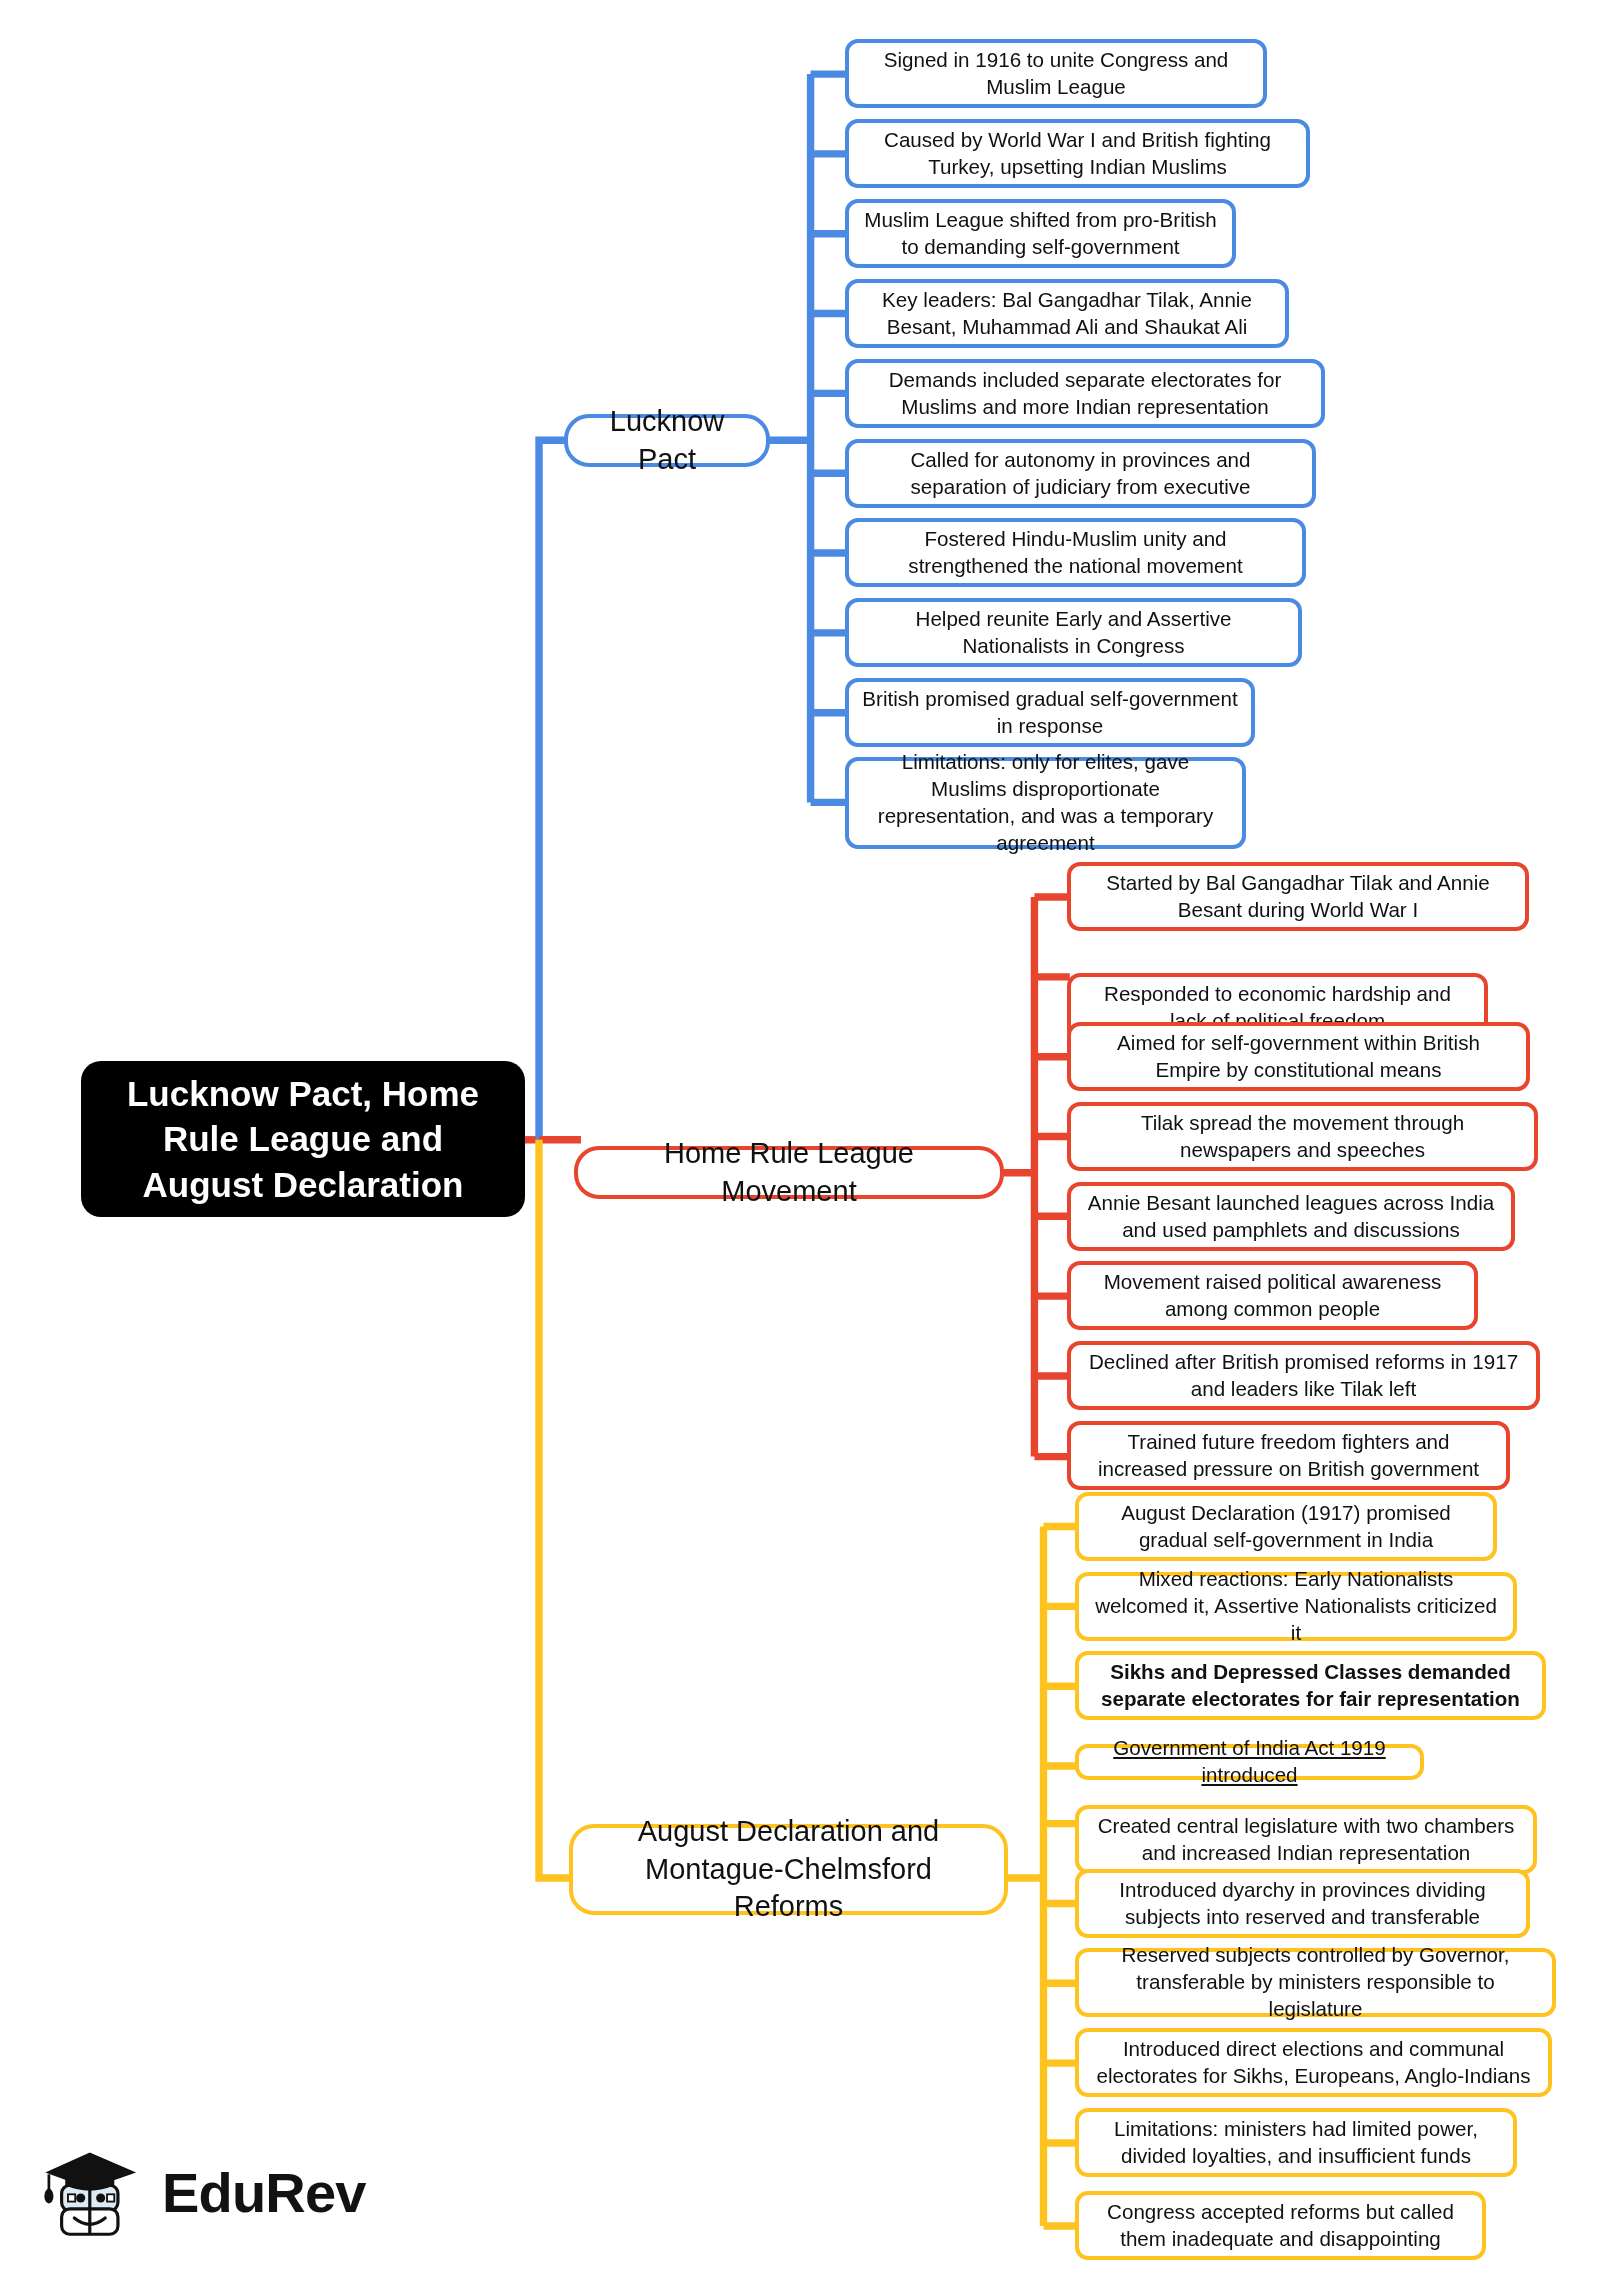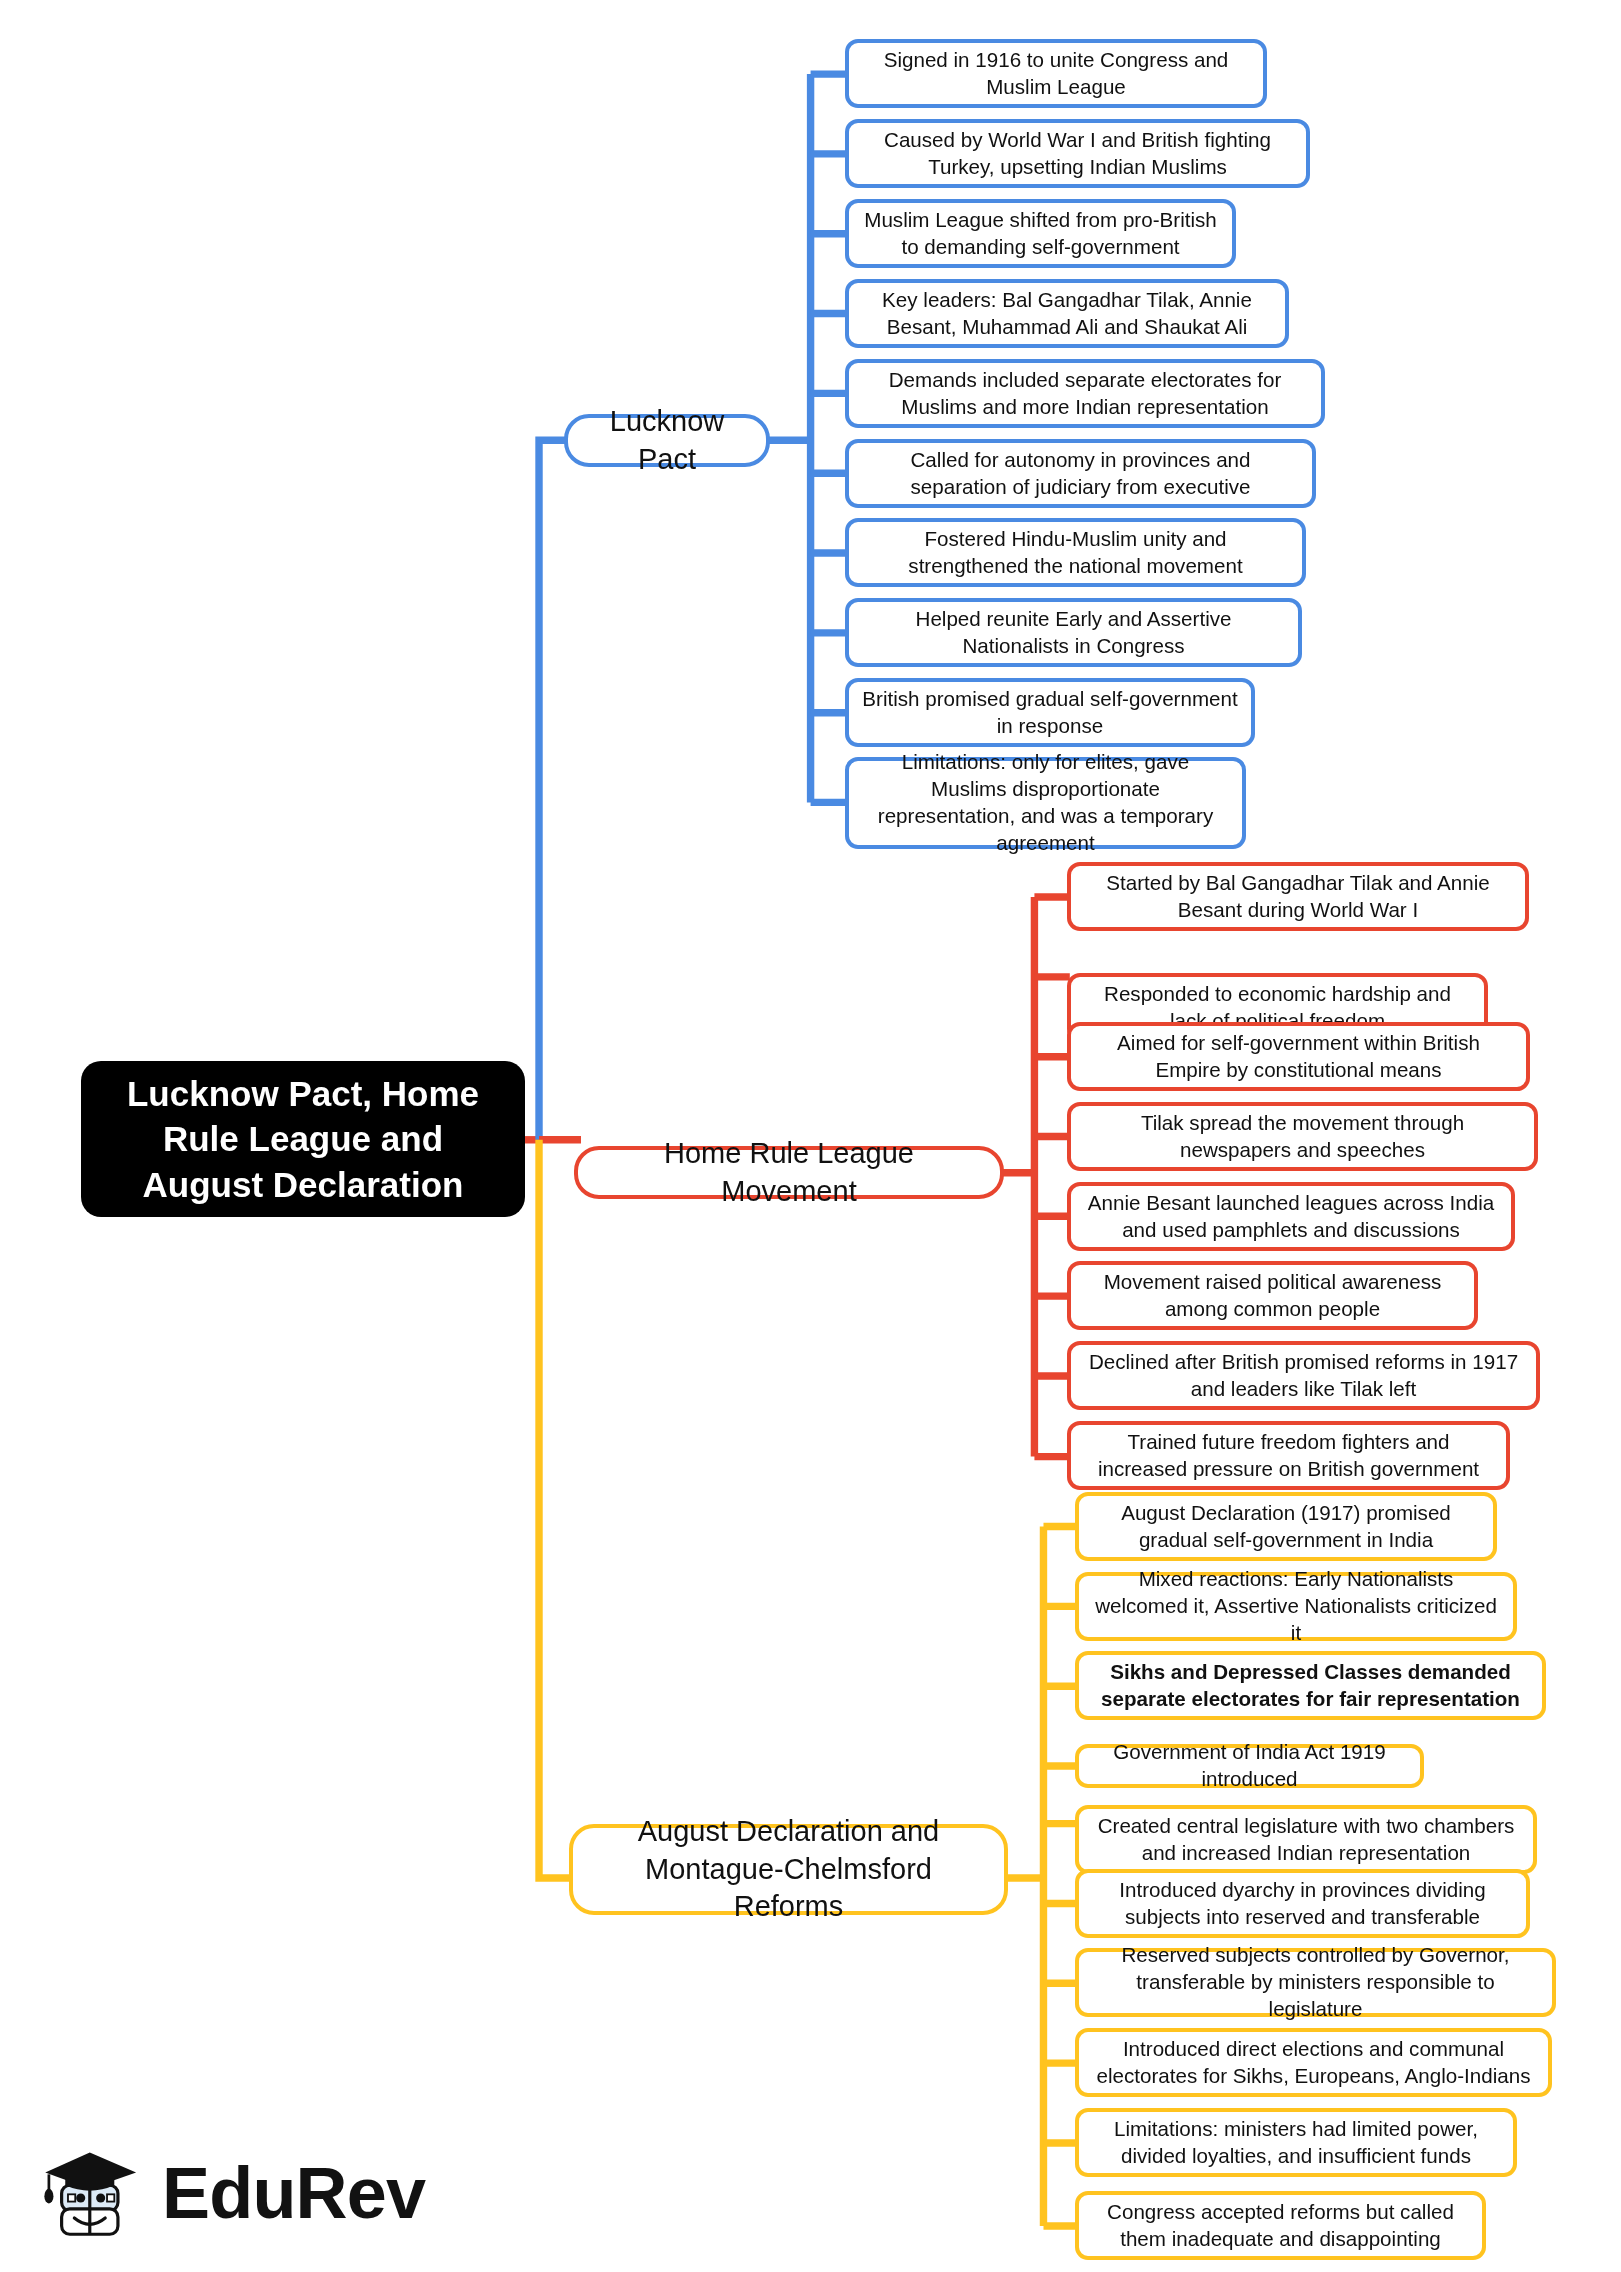--- a/index.html
+++ b/index.html
@@ -87,21 +87,21 @@
   #logo {
     position: absolute;
     left: 38px;
     top: 2138px;
     display: flex;
     align-items: center;
     gap: 15px;
   }
   #logo-mark { width: 109px; height: 109px; display: block; }
   #logo-text {
-    font-size: 72px;
+    font-size: 56px;
     font-weight: bold;
     color: #121212;
     letter-spacing: -0.8px;
     line-height: 1;
   }
 </style>
 </head>
 <body>
 
 <div id="canvas">
@@ -228,21 +228,21 @@
 
   <div class="node leaf b-yellow" style="left:1075px; top:1492px; width:422px; height:69px;">
     <span>August Declaration (1917) promised gradual self-government in India</span>
   </div>
   <div class="node leaf b-yellow" style="left:1075px; top:1572px; width:442px; height:69px;">
     <span>Mixed reactions: Early Nationalists welcomed it, Assertive Nationalists criticized it</span>
   </div>
   <div class="node leaf b-yellow" style="left:1075px; top:1651px; width:471px; height:69px;font-weight:bold;">
     <span>Sikhs and Depressed Classes demanded separate electorates for fair representation</span>
   </div>
-  <div class="node leaf b-yellow" style="left:1075px; top:1744px; width:349px; height:44px;">
+  <div class="node leaf b-yellow" style="left:1075px; top:1744px; width:349px; height:36px;text-decoration:underline;">
     <span>Government of India Act 1919 introduced</span>
   </div>
   <div class="node leaf b-yellow" style="left:1075px; top:1805px; width:462px; height:69px;">
     <span>Created central legislature with two chambers and increased Indian representation</span>
   </div>
   <div class="node leaf b-yellow" style="left:1075px; top:1869px; width:455px; height:69px;">
     <span>Introduced dyarchy in provinces dividing subjects into reserved and transferable</span>
   </div>
   <div class="node leaf b-yellow" style="left:1075px; top:1948px; width:481px; height:69px;">
     <span>Reserved subjects controlled by Governor, transferable by ministers responsible to legislature</span>

